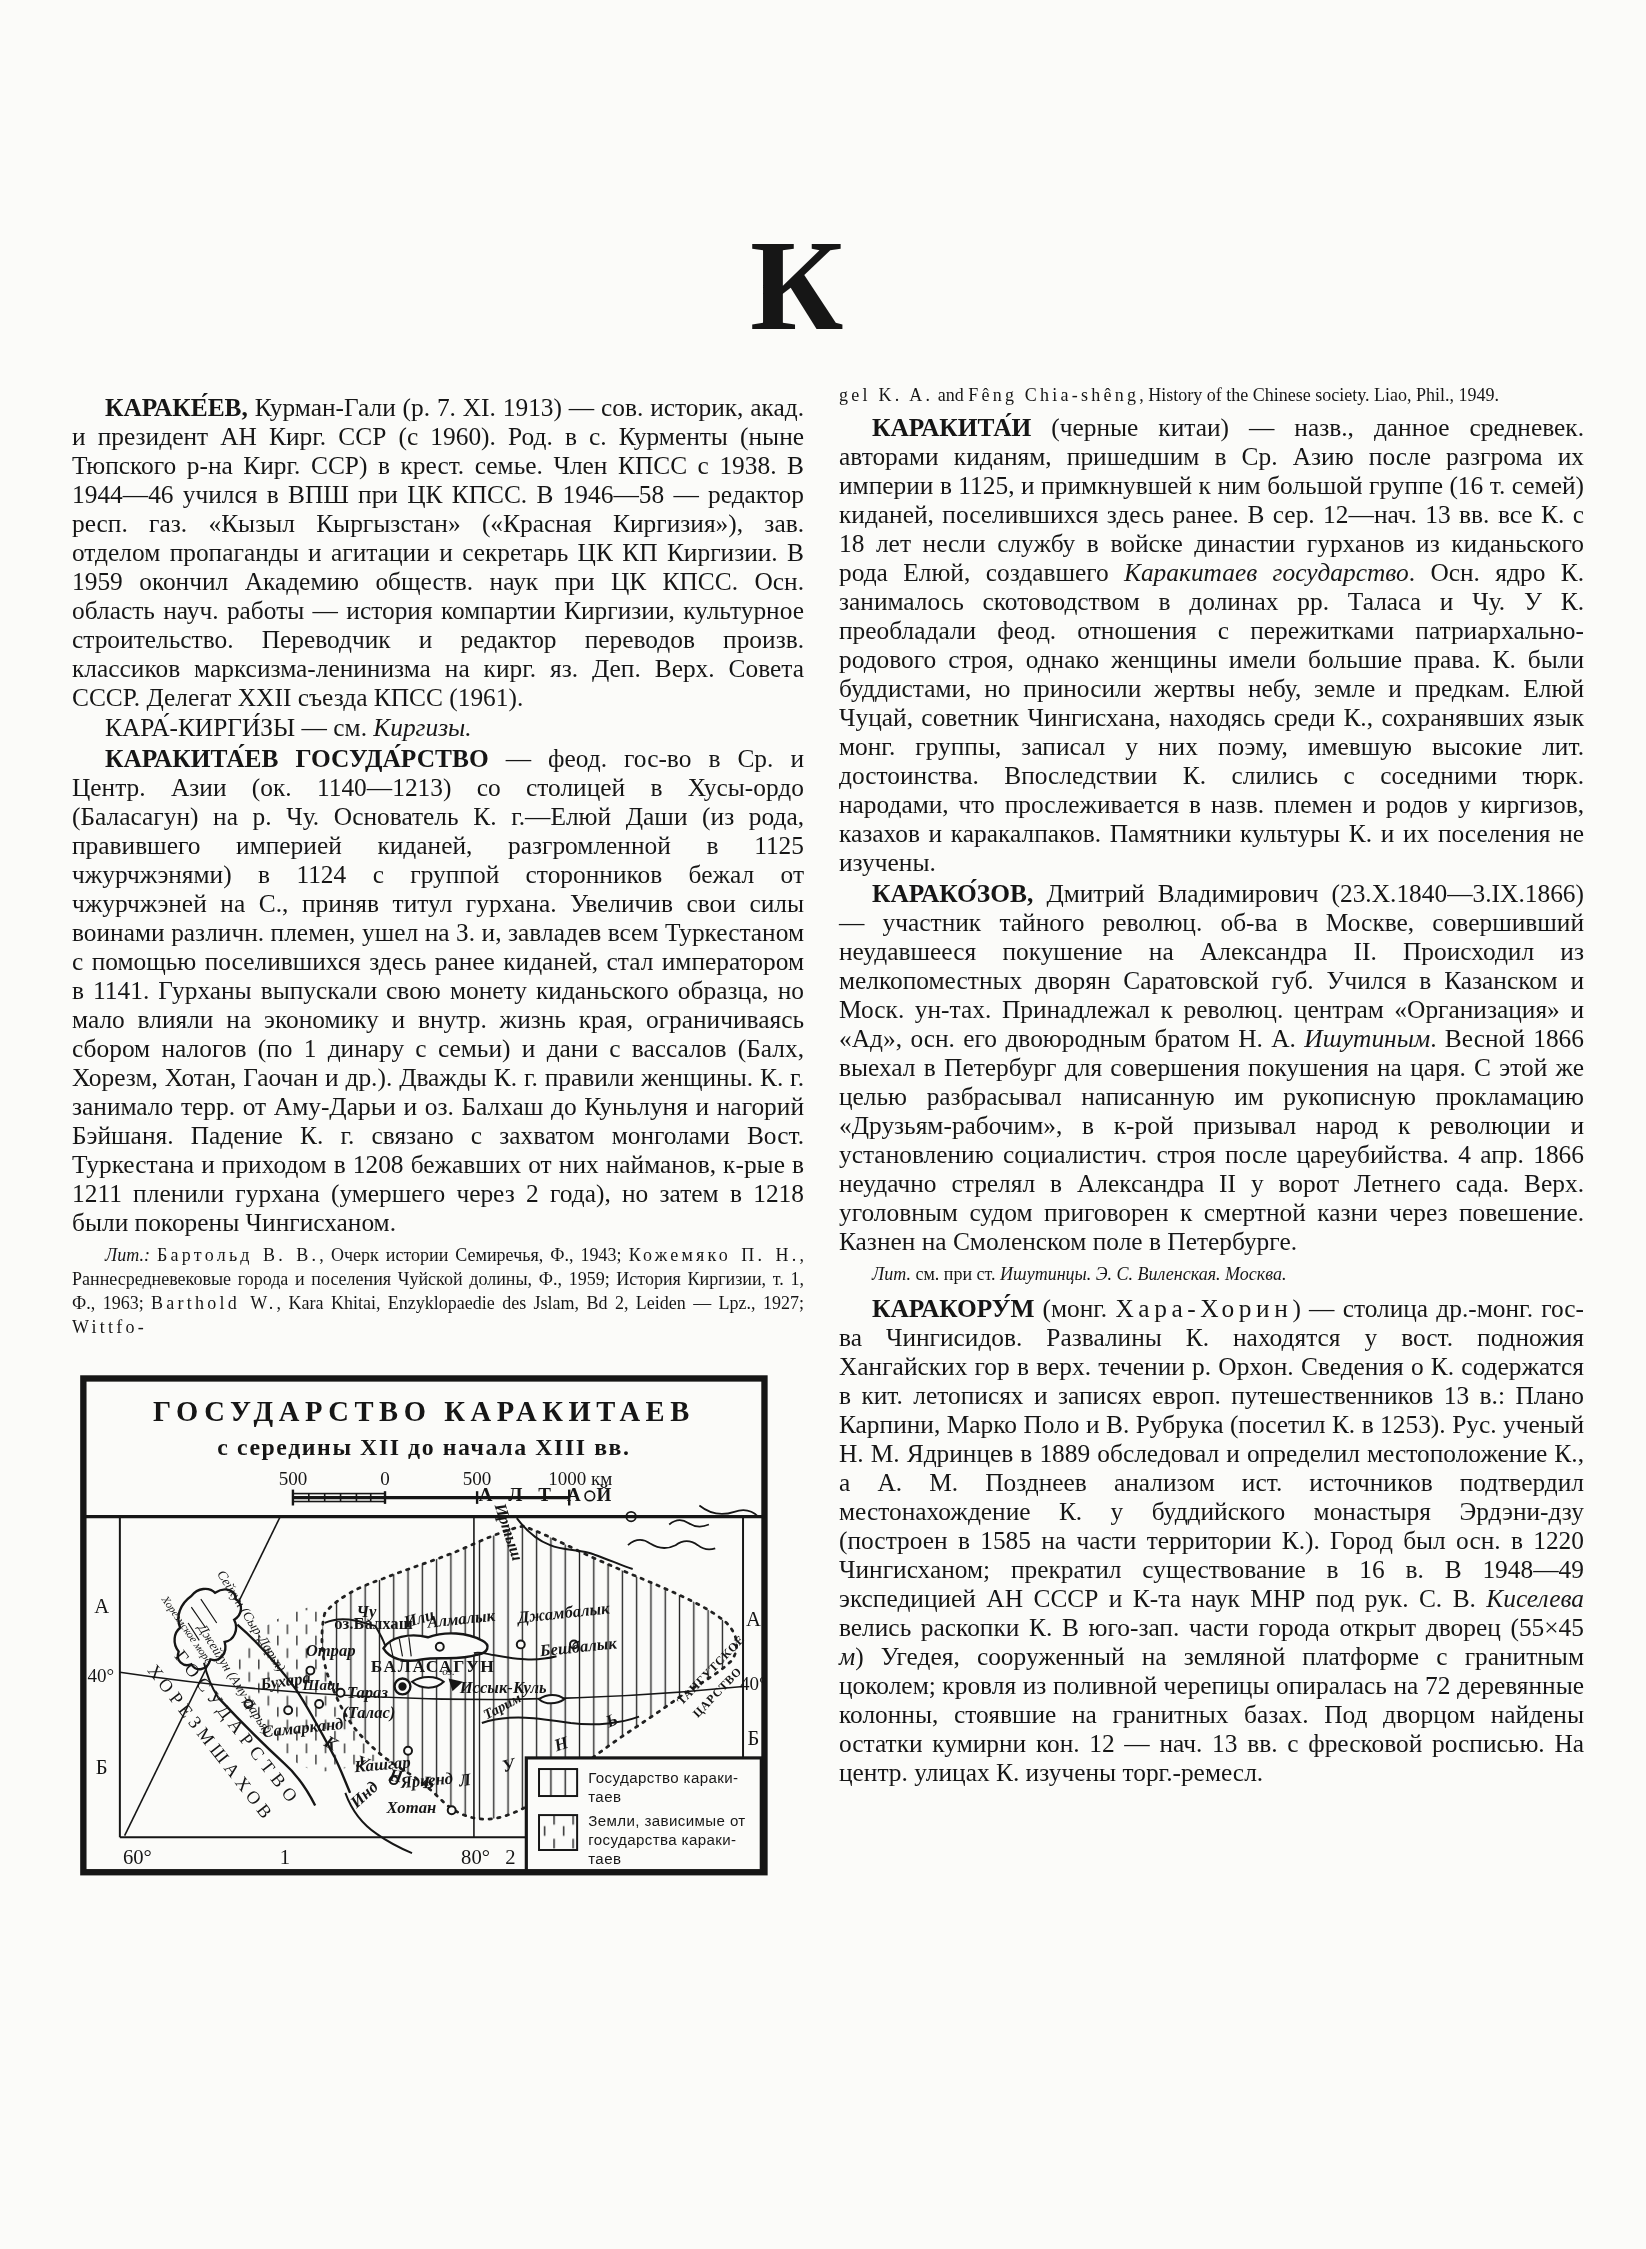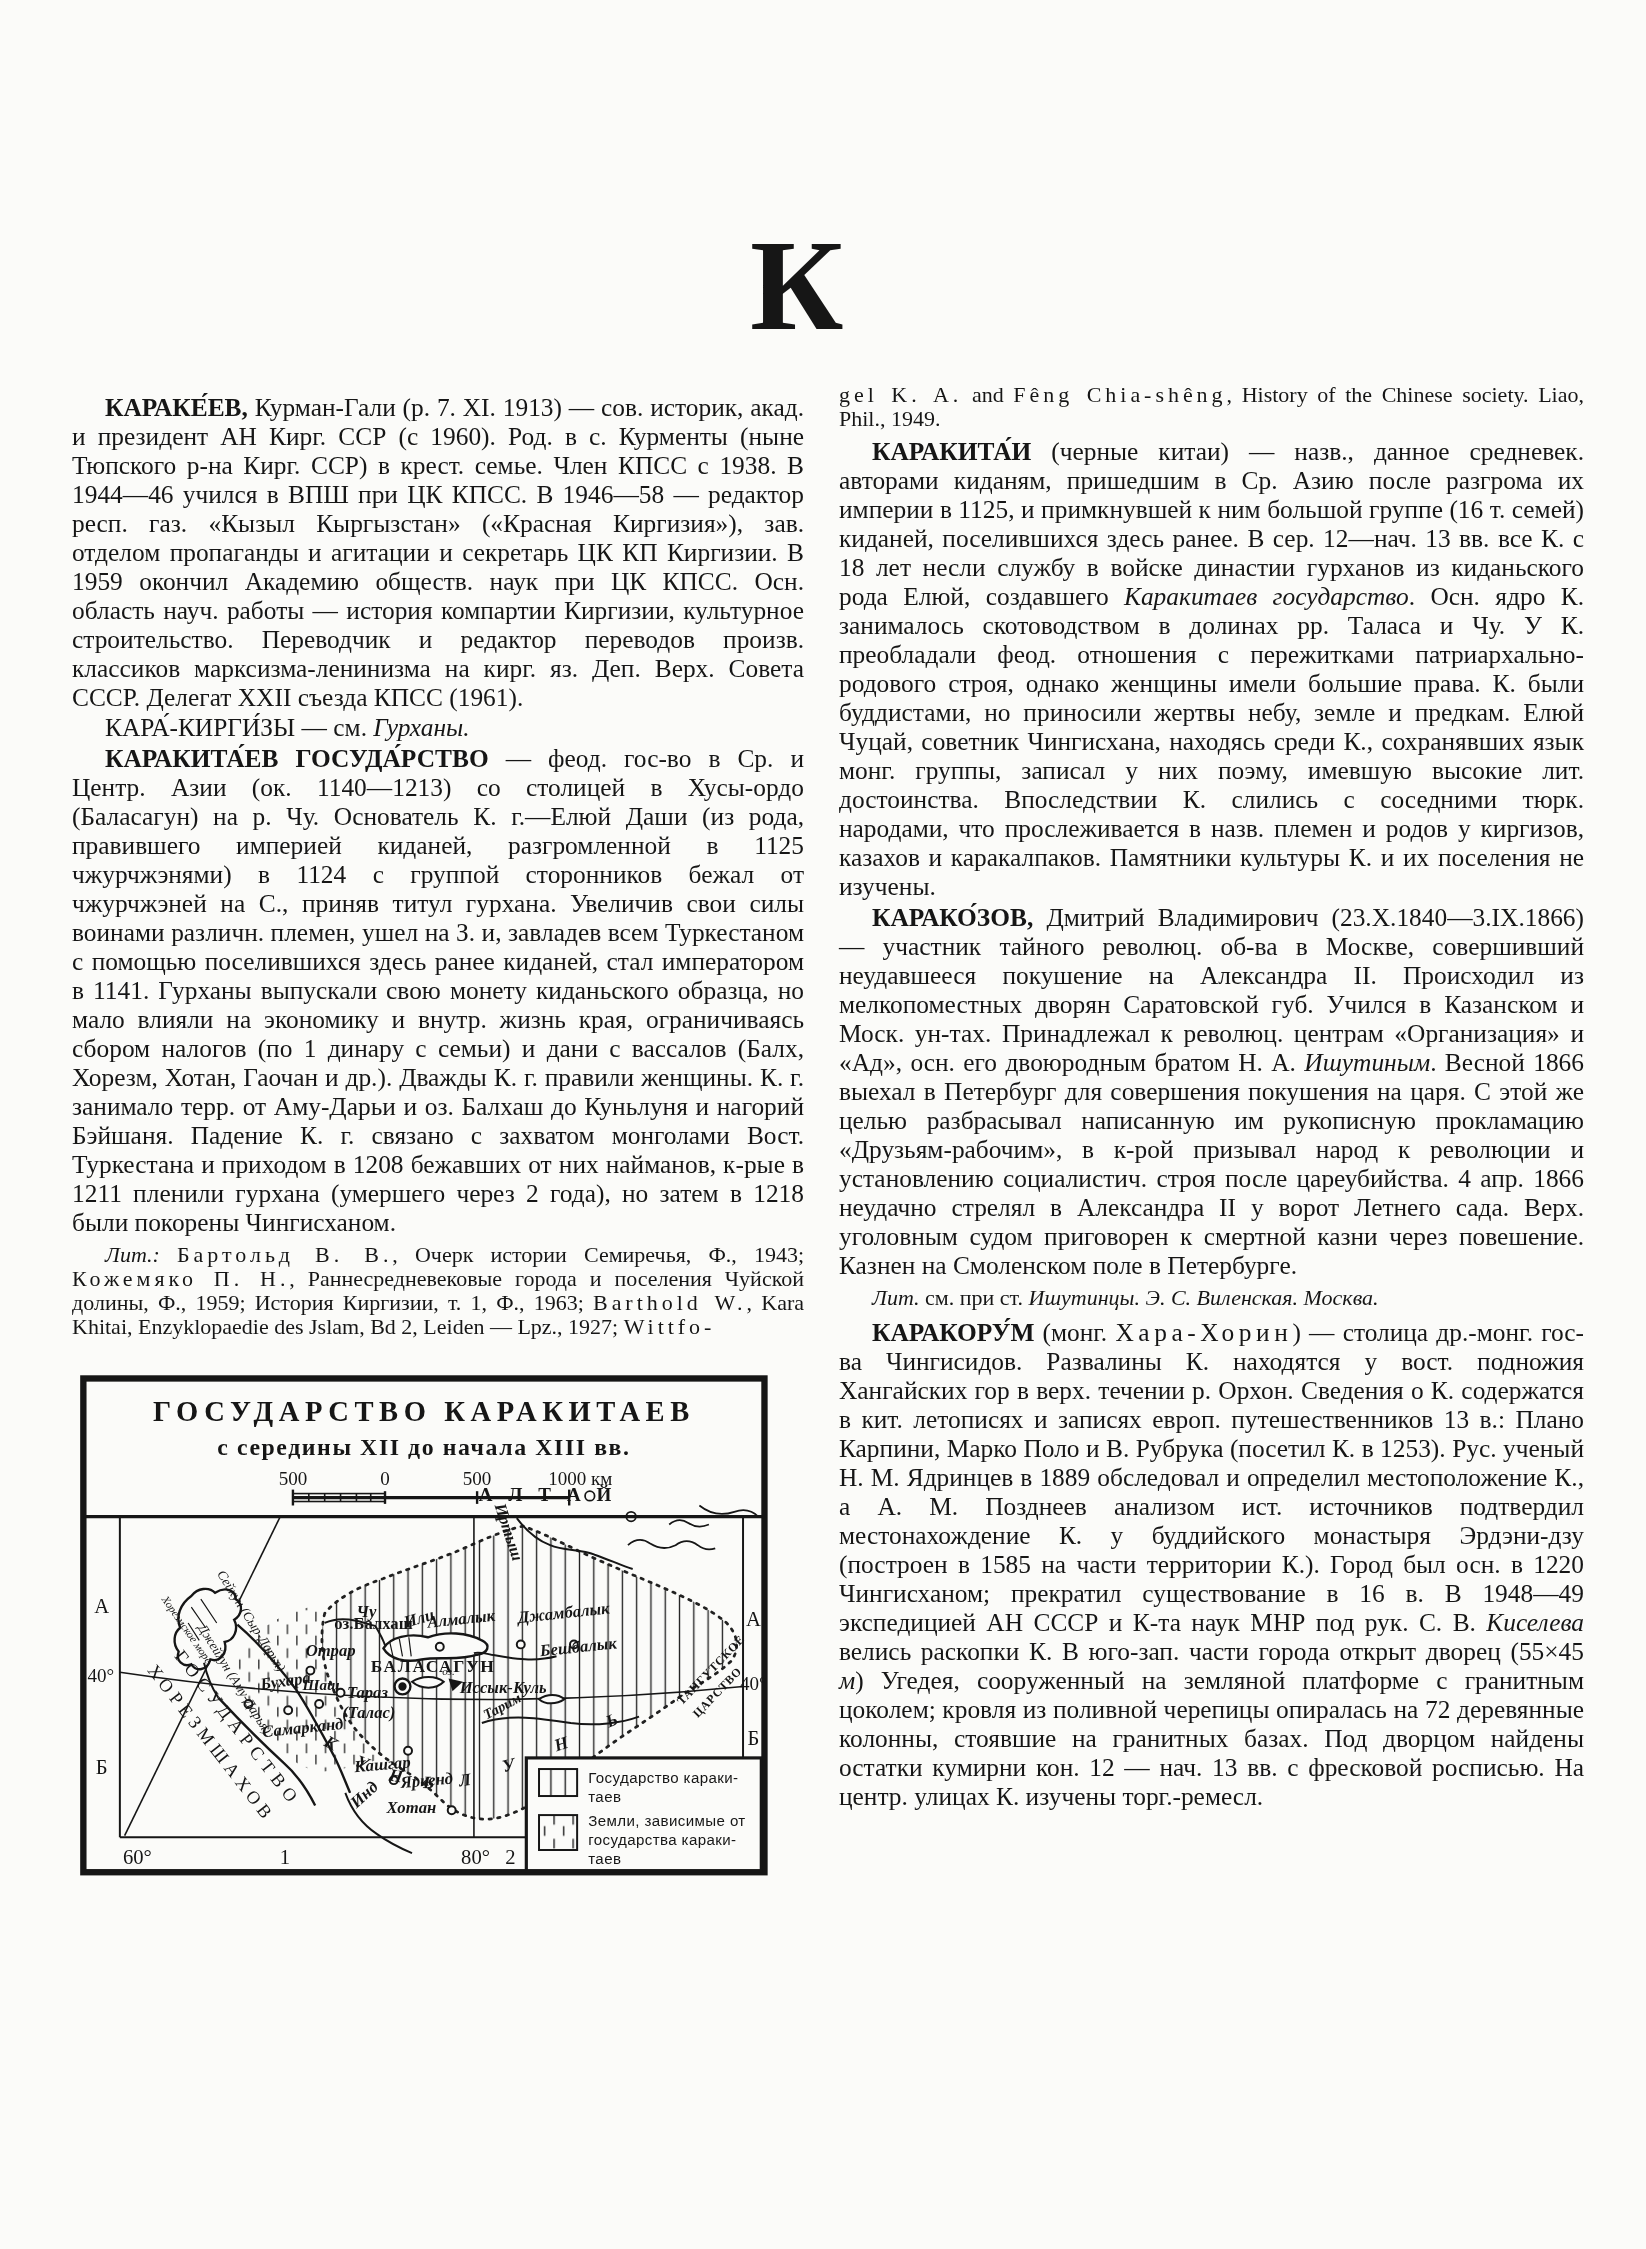--- a/index.html
+++ b/index.html
@@ -16,21 +16,21 @@
     font-family:"Liberation Serif",serif;
   }
   .col{
     position:absolute;width:732px;
     font-size:25.4px;line-height:29px;
     text-align:justify;
   }
   #col-left{left:72px;top:391px;}
   #col-right{left:839px;top:383px;width:745px;}
   p.article{margin:1.6px 0 1.6px 0;text-indent:33px;}
-  p.lit{font-size:22px;line-height:24px;text-indent:33px;margin:6.4px 0 8px 0;}
+  p.lit{font-size:18px;line-height:24px;text-indent:33px;margin:6.4px 0 8px 0;}
   p.lit-cont{text-indent:0;margin:0 0 6.4px 0;}
   .map-wrap{margin-top:22px;width:707px;}
   svg{display:block;}
   svg text{fill:#161616;}
   .m-title{font:bold 36px "Liberation Serif",serif;letter-spacing:7px;}
   .m-sub{font:bold 30px "Liberation Serif",serif;letter-spacing:2px;}
   .m-scale{font:24px "Liberation Serif",serif;}
   .m-geo{font:italic 20px "Liberation Serif",serif;}
   .m-geo-b{font:bold italic 21px "Liberation Serif",serif;}
   .m-caps{font:bold 22px "Liberation Serif",serif;letter-spacing:2px;}
@@ -43,21 +43,21 @@
 </style>
 </head>
 <body>
 
 <div class="page">
 
   <div class="dropcap">К</div>
 
   <div id="col-left" class="col">
     <p class="article"><span style="font-weight: bold;">КАРАКЕ́ЕВ, </span><span>Курман-Гали (р. 7. XI. 1913) — сов. историк, акад. и президент АН Кирг. ССР (с 1960). Род. в с. Курменты (ныне Тюпского р-на Кирг. ССР) в крест. семье. Член КПСС с 1938. В 1944—46 учился в ВПШ при ЦК КПСС. В 1946—58 — редактор респ. газ. «Кызыл Кыргызстан» («Красная Киргизия»), зав. отделом пропаганды и агитации и секретарь ЦК КП Киргизии. В 1959 окончил Академию обществ. наук при ЦК КПСС. Осн. область науч. работы — история компартии Киргизии, культурное строительство. Переводчик и редактор переводов произв. классиков марксизма-ленинизма на кирг. яз. Деп. Верх. Совета СССР. Делегат XXII съезда КПСС (1961).</span></p>
-    <p class="article"><span style="font-weight: normal;">КАРА́-КИРГИ́ЗЫ </span><span>— см. </span><span style="font-style: italic;">Гурханы.</span></p>
+    <p class="article"><span style="font-weight: normal;">КАРА́-КИРГИ́ЗЫ </span><span>— см. </span><span style="font-style: italic;">Киргизы.</span></p>
     <p class="article"><span style="font-weight: bold;">КАРАКИТА́ЕВ ГОСУДА́РСТВО </span><span>— феод. гос-во в Ср. и Центр. Азии (ок. 1140—1213) со столицей в Хусы-ордо (Баласагун) на р. Чу. Основатель К. г.—Елюй Даши (из рода, правившего империей киданей, разгромленной в 1125 чжурчжэнями) в 1124 с группой сторонников бежал от чжурчжэней на С., приняв титул гурхана. Увеличив свои силы воинами различн. племен, ушел на З. и, завладев всем Туркестаном с помощью поселившихся здесь ранее киданей, стал императором в 1141. Гурханы выпускали свою монету киданьского образца, но мало влияли на экономику и внутр. жизнь края, ограничиваясь сбором налогов (по 1 динару с семьи) и дани с вассалов (Балх, Хорезм, Хотан, Гаочан и др.). Дважды К. г. правили женщины. К. г. занимало терр. от Аму-Дарьи и оз. Балхаш до Куньлуня и нагорий Бэйшаня. Падение К. г. связано с захватом монголами Вост. Туркестана и приходом в 1208 бежавших от них найманов, к-рые в 1211 пленили гурхана (умершего через 2 года), но затем в 1218 были покорены Чингисханом.</span></p>
     <p class="lit"><span style="font-style: italic;">Лит.:</span><span> </span><span style="letter-spacing: 0.18em;">Бартольд В. В.</span><span>, Очерк истории Семиречья, Ф., 1943; </span><span style="letter-spacing: 0.18em;">Кожемяко П. Н.</span><span>, Раннесредневековые города и поселения Чуйской долины, Ф., 1959; История Киргизии, т. 1, Ф., 1963; </span><span style="letter-spacing: 0.18em;">Barthold W.</span><span>, Kara Khitai, Enzyklopaedie des Jslam, Bd 2, Leiden — Lpz., 1927; </span><span style="letter-spacing: 0.18em;">Wittfo-</span></p>
 
     <div class="map-wrap">
       <svg width="707" height="516" viewBox="0 0 890 650" style="font-size:32px">
 
         <rect x="14" y="22" width="858" height="622" fill="none" stroke="#161616" stroke-width="8"></rect>
 
         <text class="m-title" x="443" y="76" text-anchor="middle">ГОСУДАРСТВО КАРАКИТАЕВ</text>
         <text class="m-sub" x="443" y="118" text-anchor="middle">с середины XII до начала XIII вв.</text>

